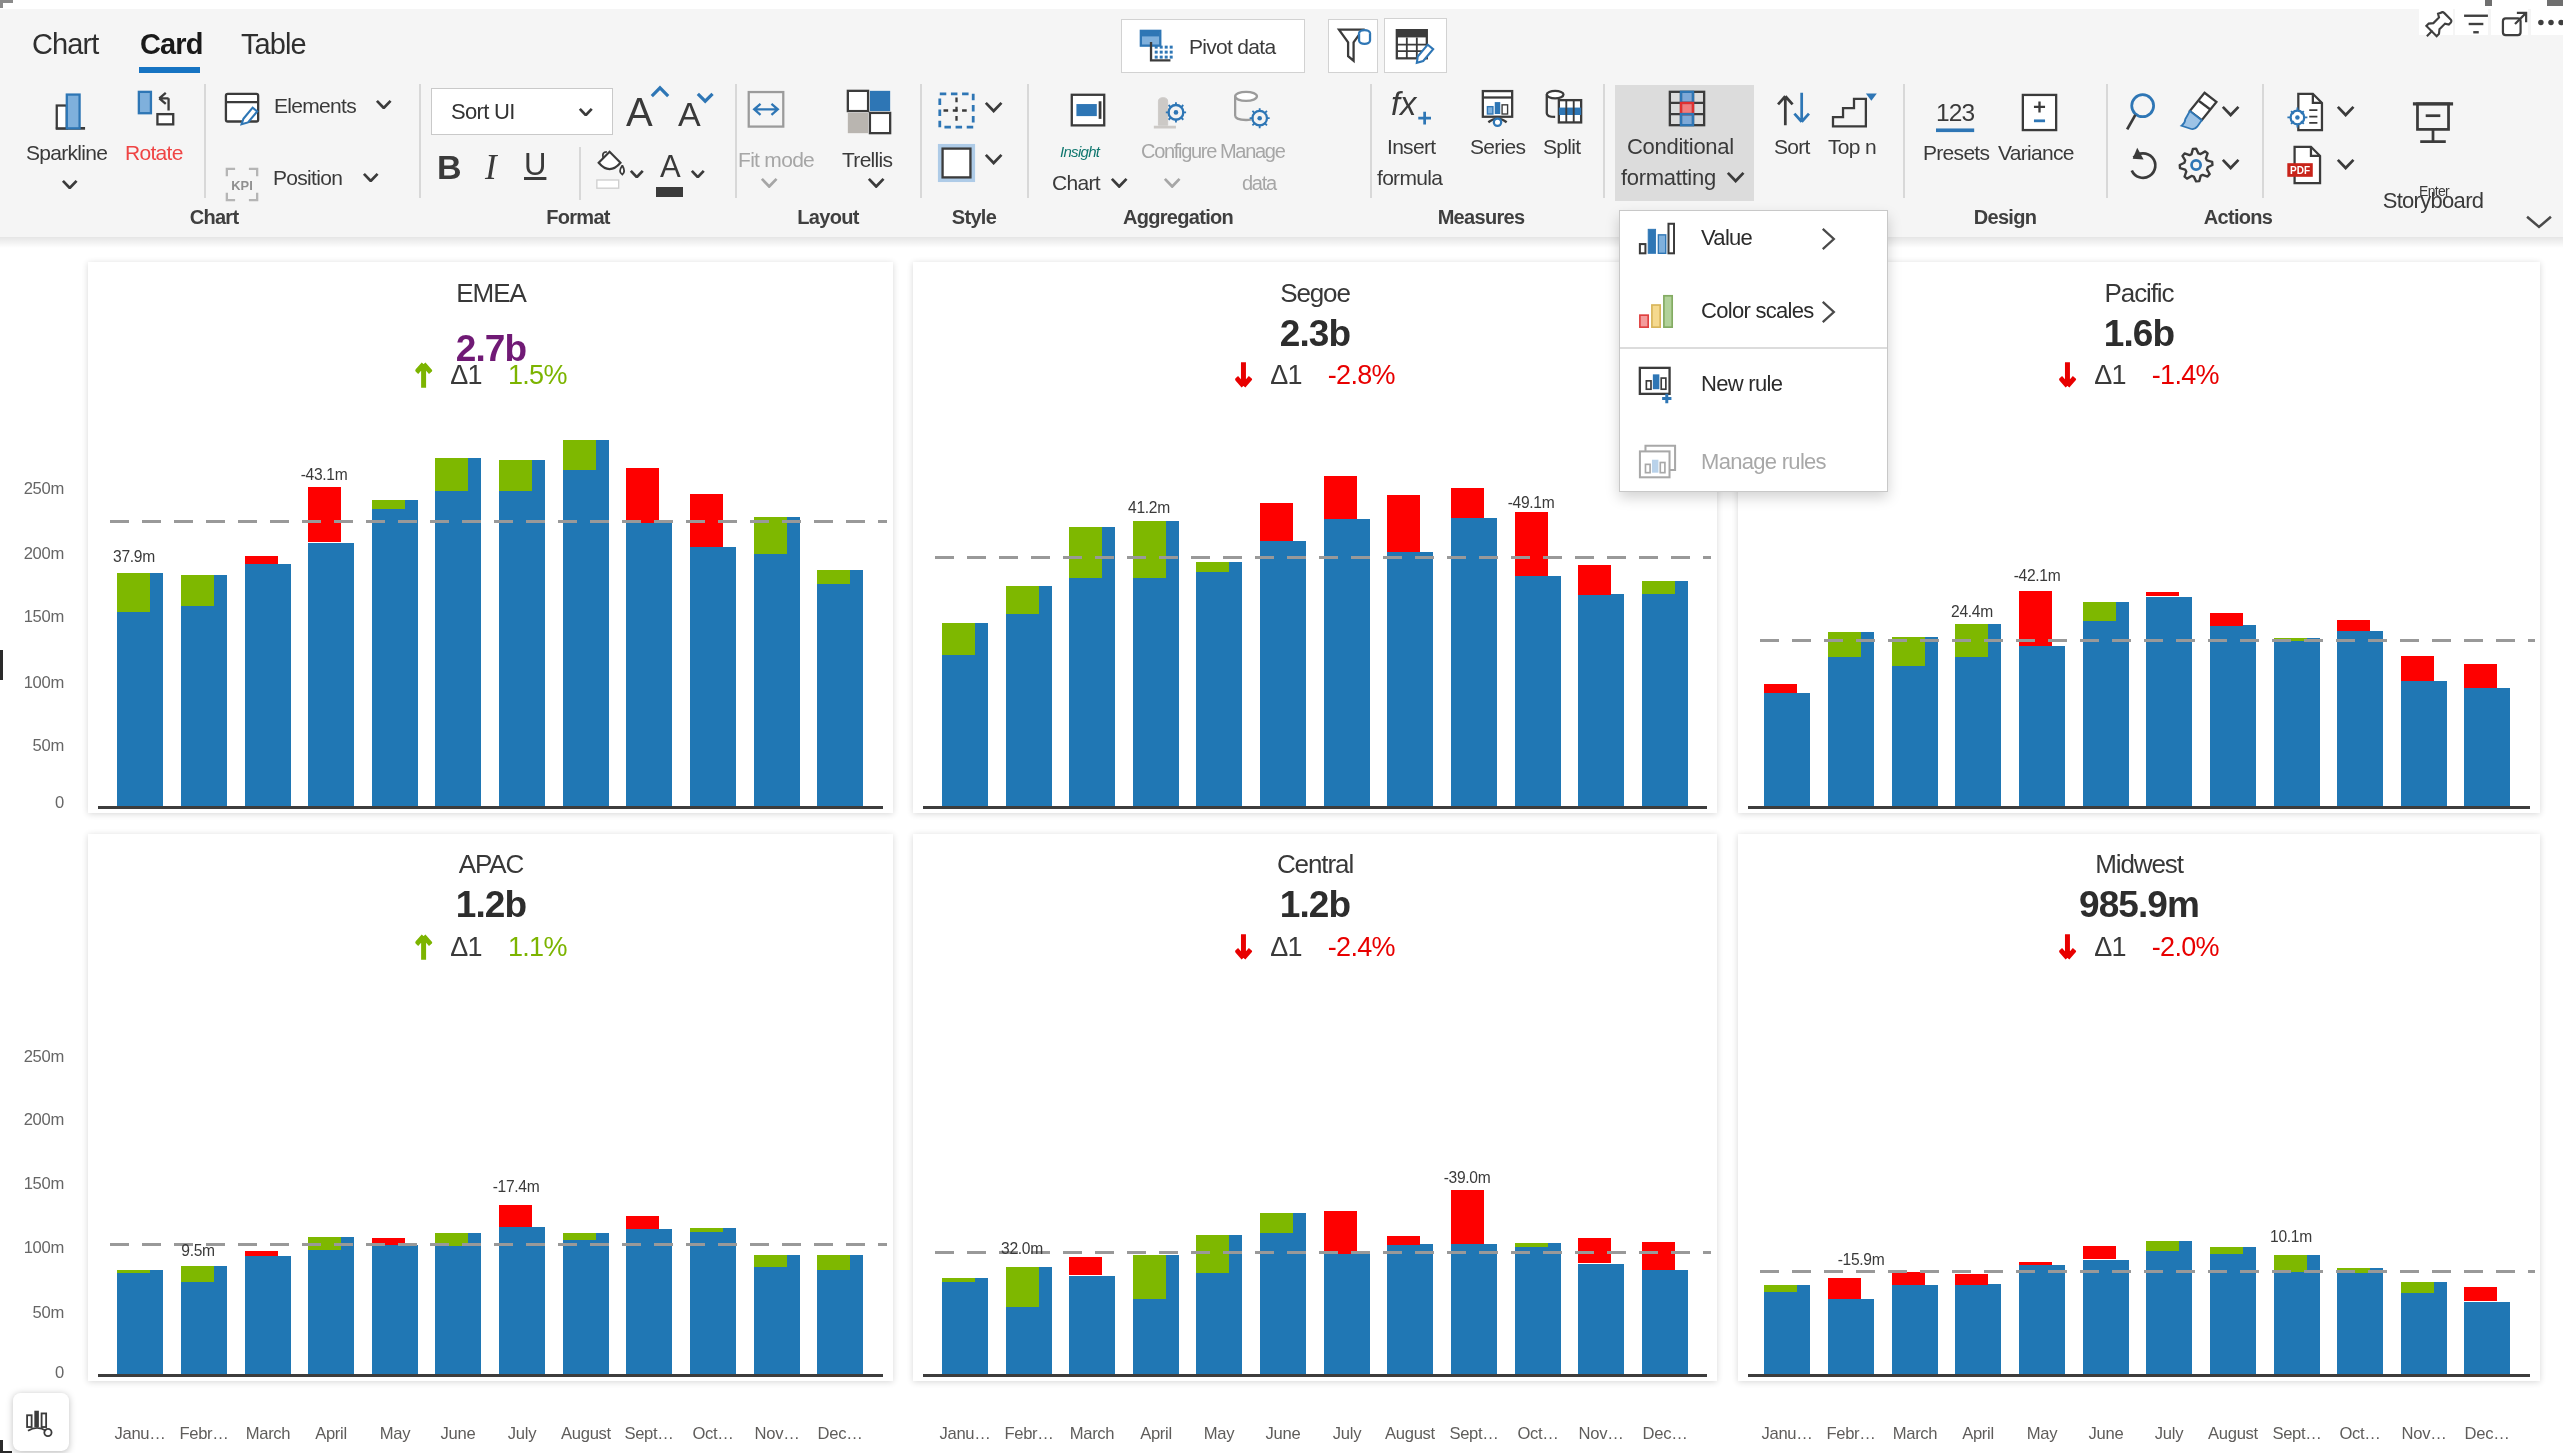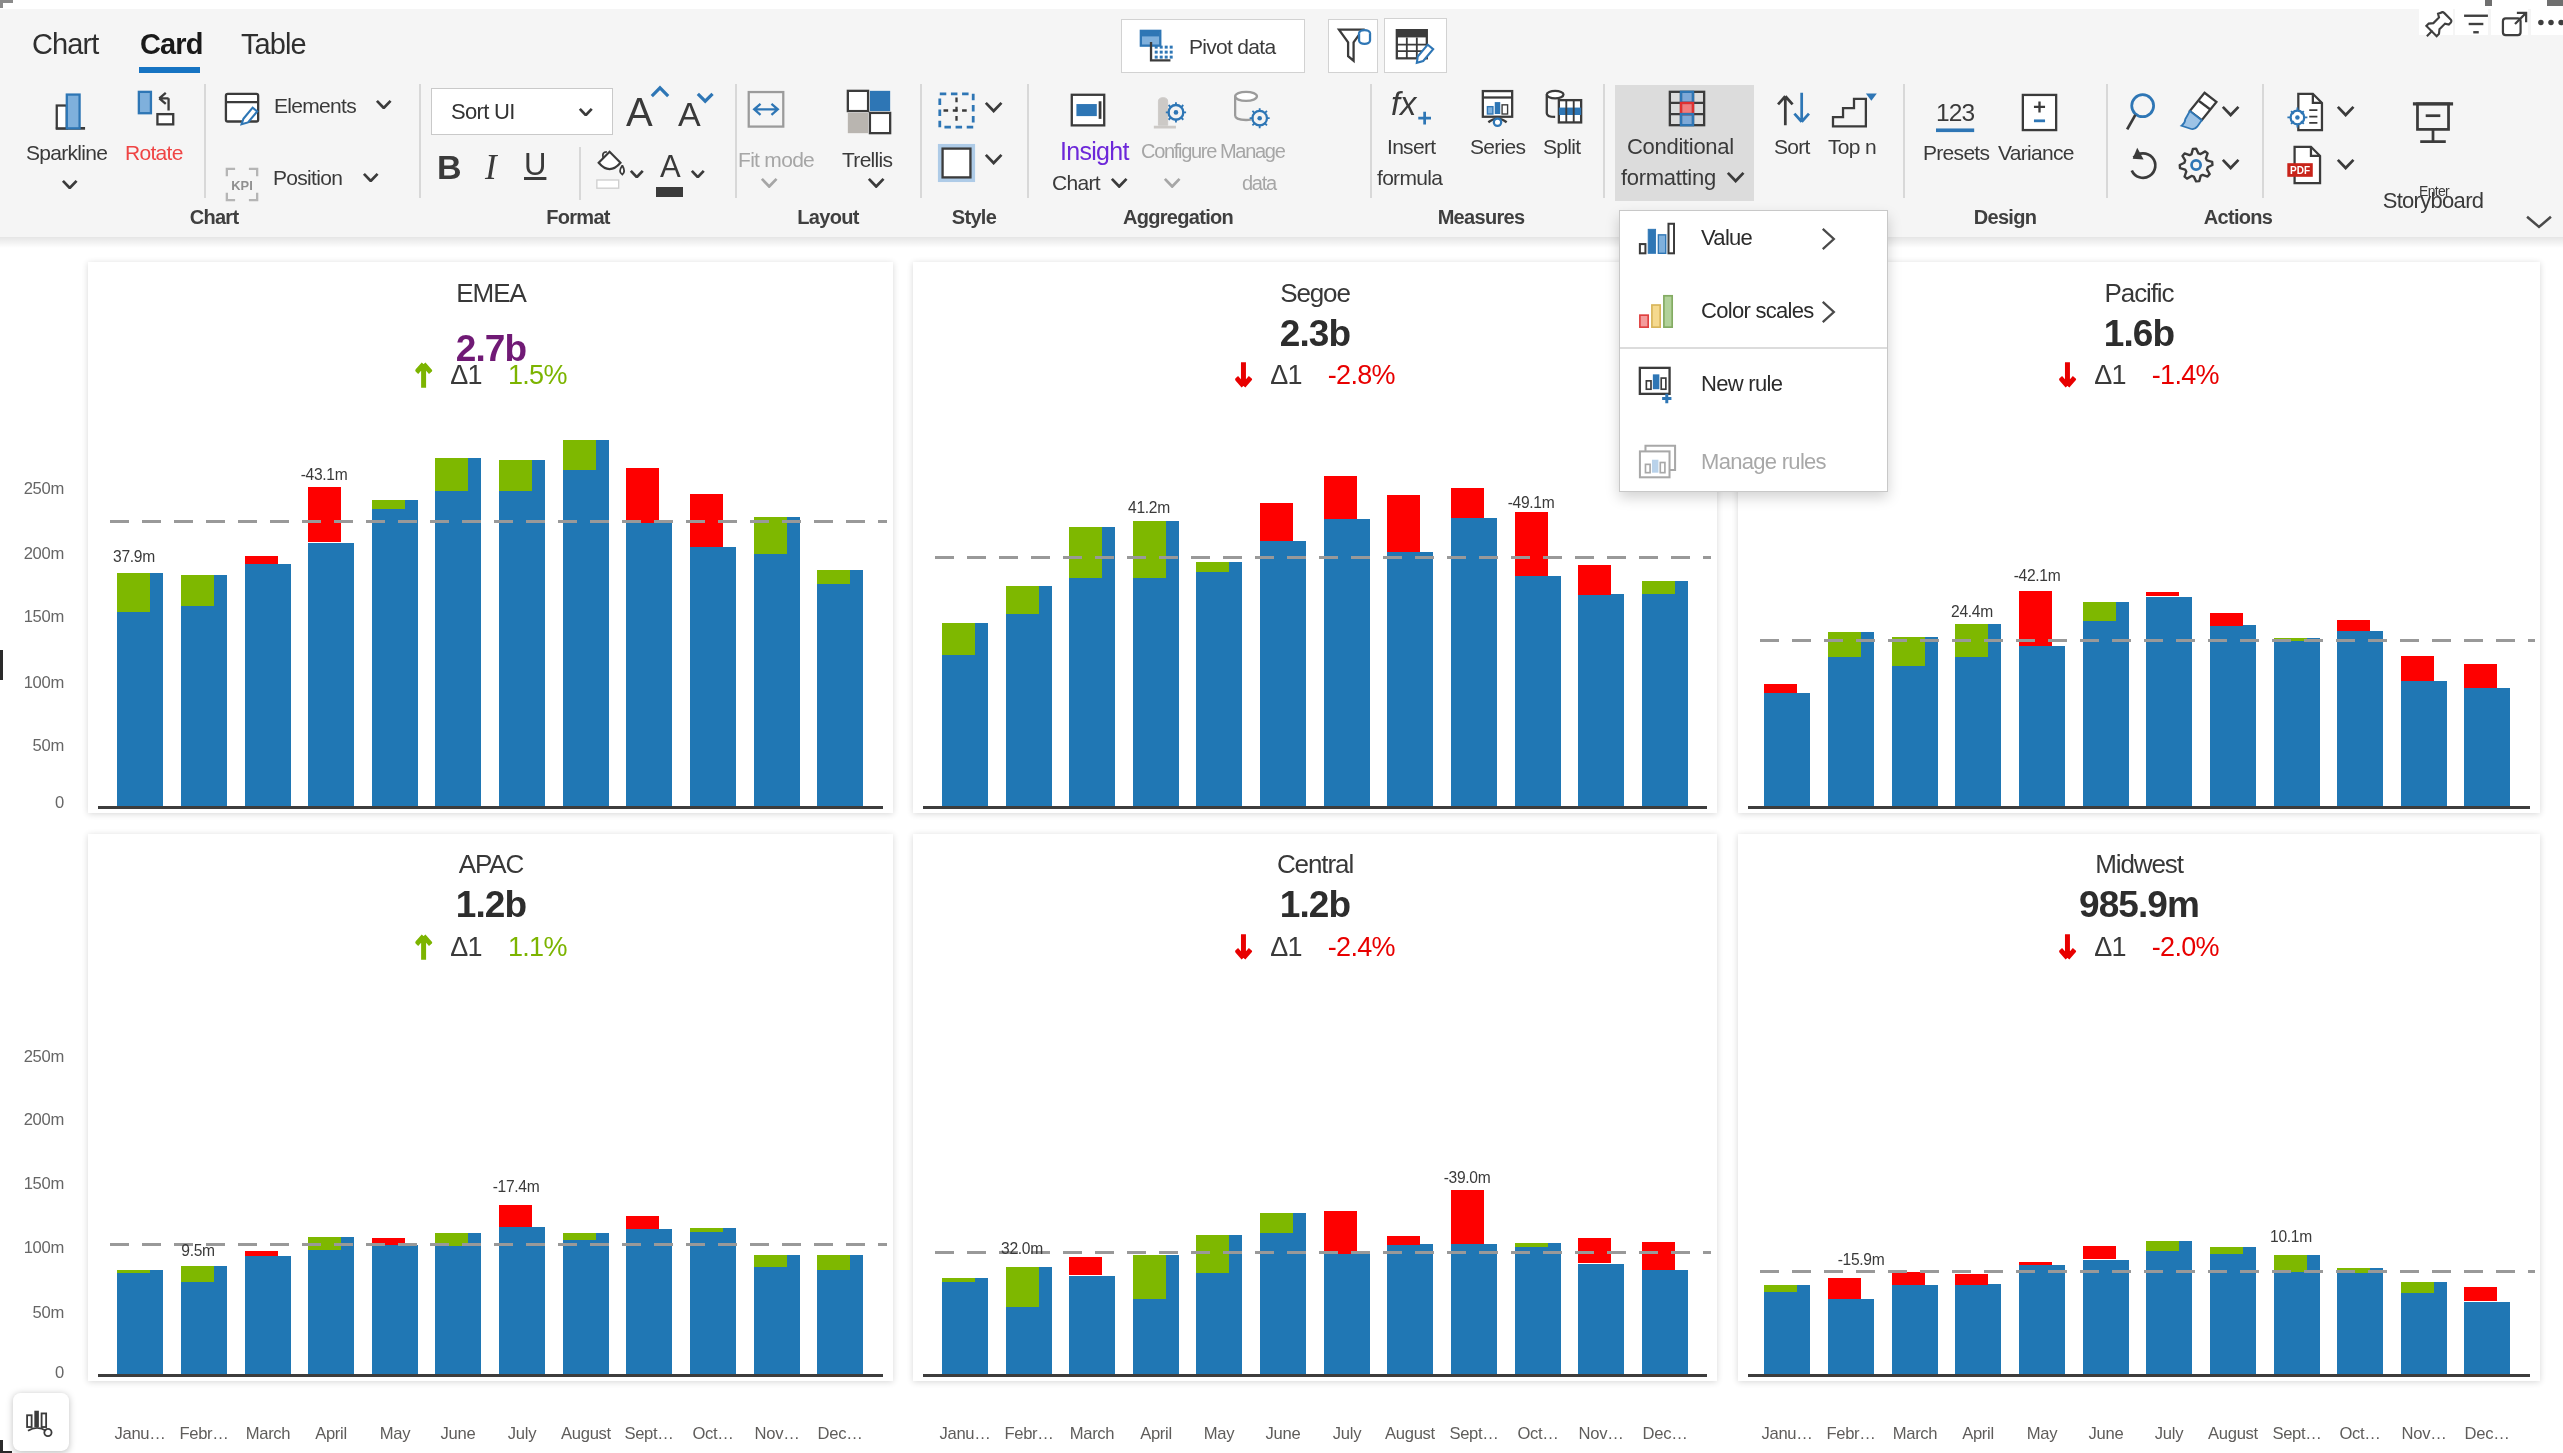--- a/index.html
+++ b/index.html
@@ -121,21 +121,21 @@
   </svg>
 <svg style="position:absolute;left:984px;top:153px" width="19.3" height="12" viewBox="0 0 21 13">
     <path d="M2 2 L10.5 10.92 L19 2" fill="none" stroke="#3b3b3b" stroke-width="3"></path>
   </svg>
 <div style="position:absolute;left:974px;top:217px;transform:translate(-50%,-50%);font-size:20px;color:#3f3f3f;font-weight:700;letter-spacing:-0.7px;white-space:nowrap;">Style</div>
 <svg style="position:absolute;left:1069px;top:92px" width="38" height="38" viewBox="0 0 41 41">
     <rect x="3" y="3" width="35" height="33" fill="#fff" stroke="#3b3b3b" stroke-width="2.5"></rect>
     <rect x="8" y="13" width="22" height="13" fill="#2e76b5"></rect>
     <rect x="32" y="10" width="3" height="19" fill="#3b3b3b"></rect>
   </svg>
-<div style="position:absolute;left:1060px;top:151px;transform:translateY(-50%);font-size:25px;color:#6d28d9;font-weight:400;letter-spacing:-0.7px;white-space:nowrap;">Insight</div>
+<div style="position:absolute;left:1060px;top:151px;transform:translateY(-50%);font-size:15px;color:#0f766e;font-weight:400;letter-spacing:-0.7px;white-space:nowrap;font-style:italic;">Insight</div>
 <div style="position:absolute;left:1052px;top:183px;transform:translateY(-50%);font-size:21px;color:#3a3a3a;font-weight:400;letter-spacing:-0.7px;white-space:nowrap;">Chart</div>
 <svg style="position:absolute;left:1110px;top:177px" width="18.4" height="11" viewBox="0 0 20 12">
     <path d="M2 2 L10.0 10.4 L18 2" fill="none" stroke="#3b3b3b" stroke-width="3"></path>
   </svg>
 <svg style="position:absolute;left:1152px;top:92px" width="35" height="38" viewBox="0 0 38 41">
     <path d="M7 36 V10 q0 -4 5 -4 q5 0 5 4 V36 Z" fill="#ccc9c6" stroke="#ccc9c6"></path>
     <path d="M2 38 H26" stroke="#ccc9c6" stroke-width="3"></path>
     <circle cx="26" cy="22" r="8" fill="#f3f3f3" stroke="#2e76b5" stroke-width="2.5"></circle>
     <circle cx="26" cy="22" r="2.5" fill="#2e76b5"></circle>
     <path d="M26 11 v4 M26 29 v4 M15 22 h4 M33 22 h4 M18 14 l3 3 M31 27 l3 3 M34 14 l-3 3 M21 27 l-3 3" stroke="#2e76b5" stroke-width="2"></path>

